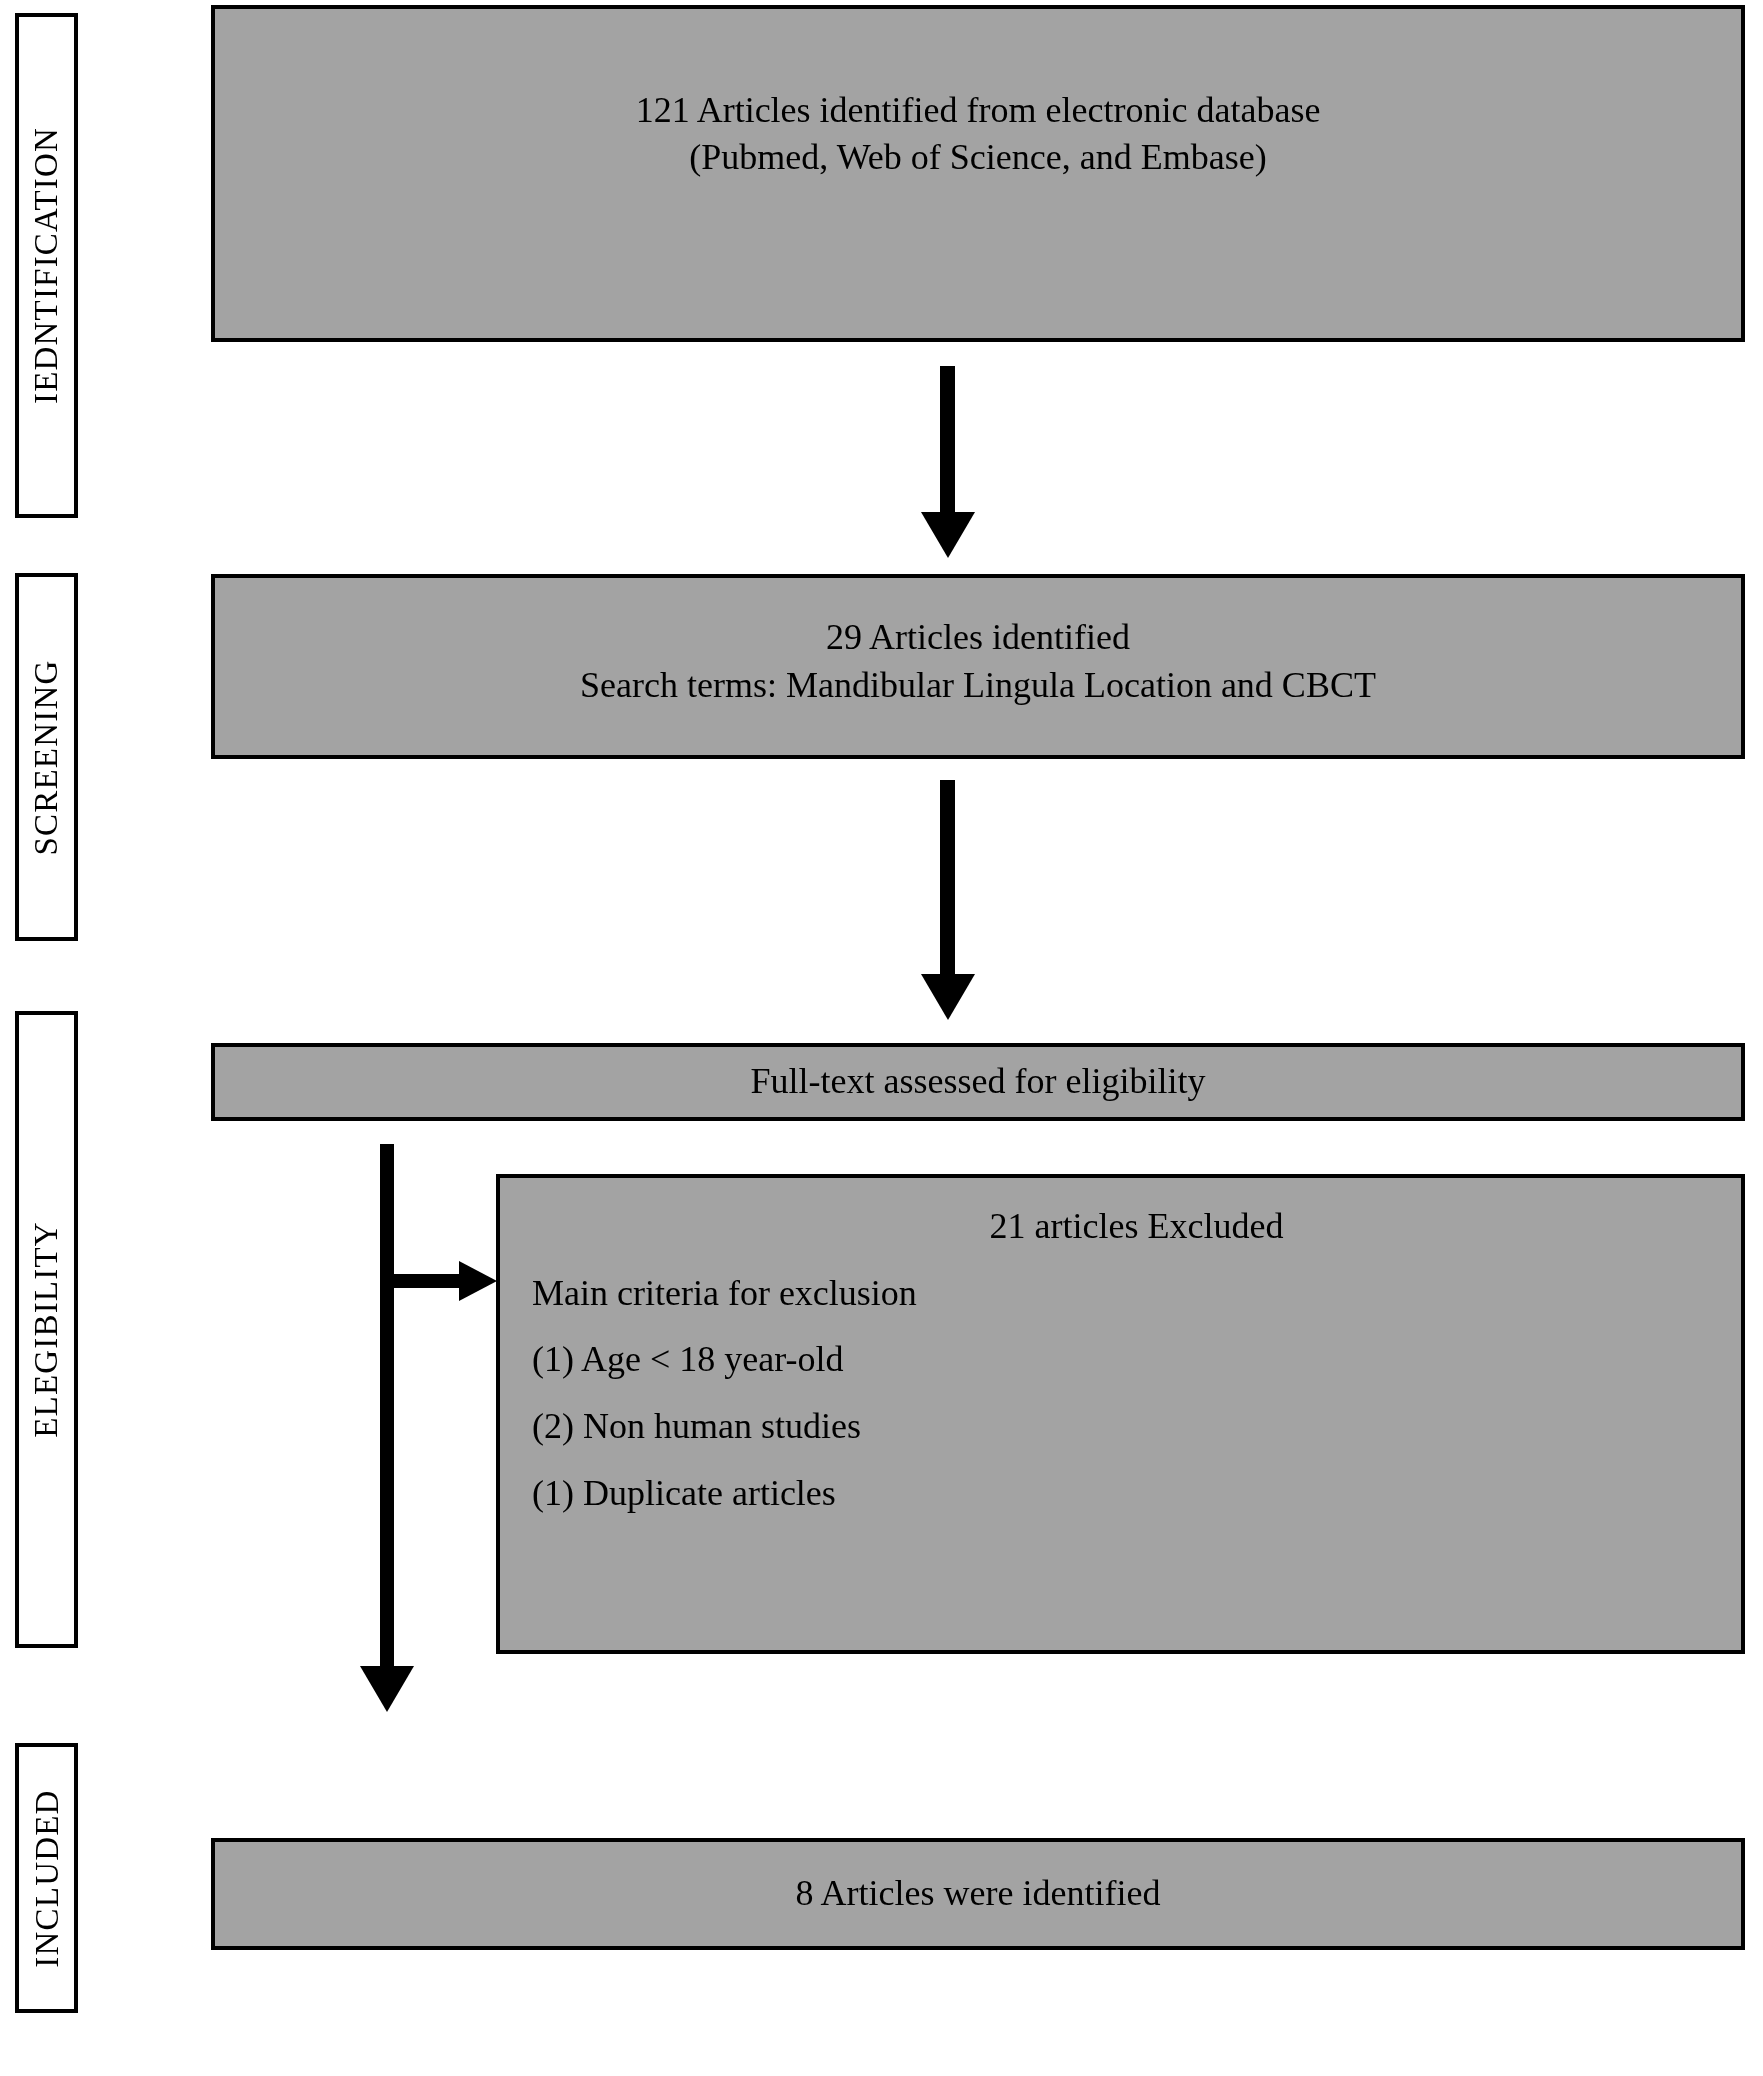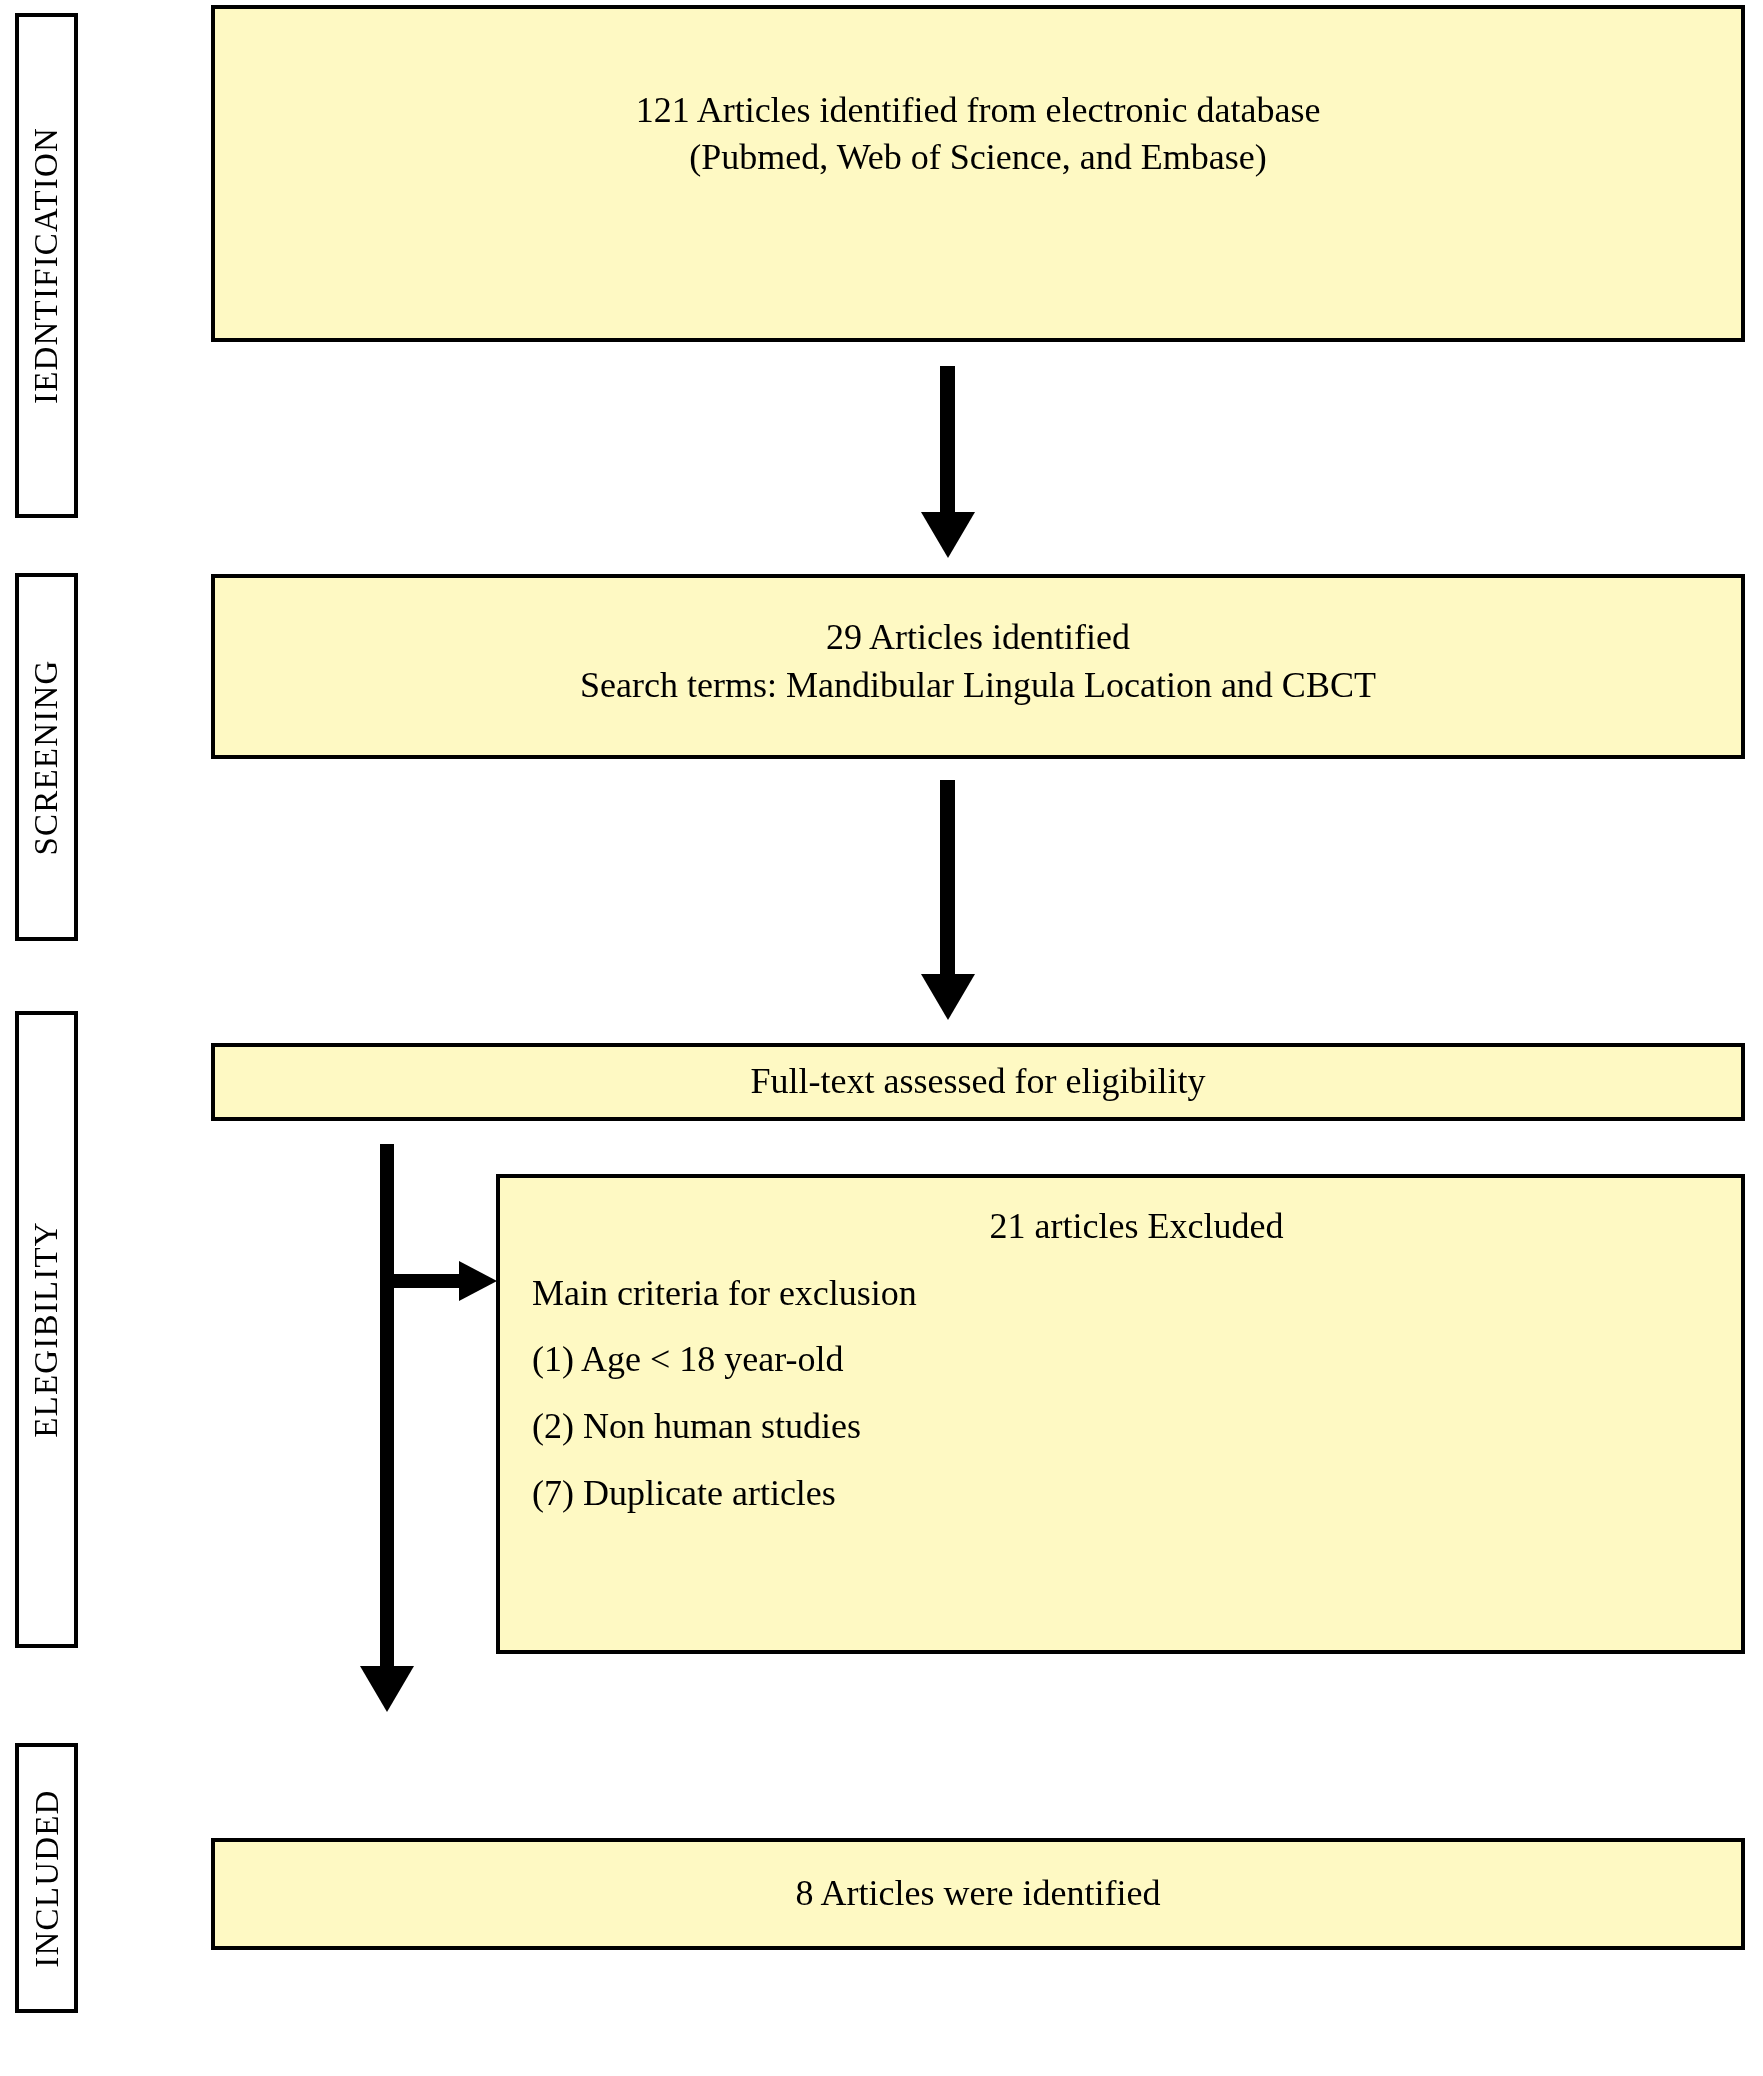--- a/index.html
+++ b/index.html
@@ -34,21 +34,21 @@
     font-size: 33px;
     letter-spacing: 1.2px;
     line-height: 1;
   }
 
   
   .flow-box {
     position: absolute;
     box-sizing: border-box;
     border: 4.1px solid #000000;
-    background: #fef9c3;
+    background: #a3a3a3;
     display: flex;
     flex-direction: column;
     align-items: center;
     justify-content: center;
   }
   .flow-box.align-left {
     align-items: stretch;
     justify-content: flex-start;
   }
   .flow-line {
@@ -141,21 +141,21 @@
   <div class="arrow-head-down" style="left:360px; top:1666px;"></div>
 
   <div class="arrow-shaft-h" style="left:387px; top:1274px; width:78px; height:14px;"></div>
   <div class="arrow-head-right" style="left:459px; top:1261px;"></div>
 
   <div class="flow-box align-left" style="left:496px; top:1174px; width:1249px; height:480px; padding:27px 0 0 32px;">
     <div class="excl-title">21 articles Excluded</div>
     <div class="excl-item" style="margin-top:23.5px;">Main criteria for exclusion</div>
     <div class="excl-item" style="margin-top:23.5px;">(1) Age &lt; 18 year-old</div>
     <div class="excl-item" style="margin-top:23.5px;">(2) Non human studies</div>
-    <div class="excl-item" style="margin-top:23.5px;">(7) Duplicate articles</div>
+    <div class="excl-item" style="margin-top:23.5px;">(1) Duplicate articles</div>
   </div>
 
   <div class="flow-box" style="left:211px; top:1838px; width:1534px; height:112px;">
     <div class="flow-line">8 Articles were identified</div>
   </div>
 
 </div>
 
 
 </body></html>

